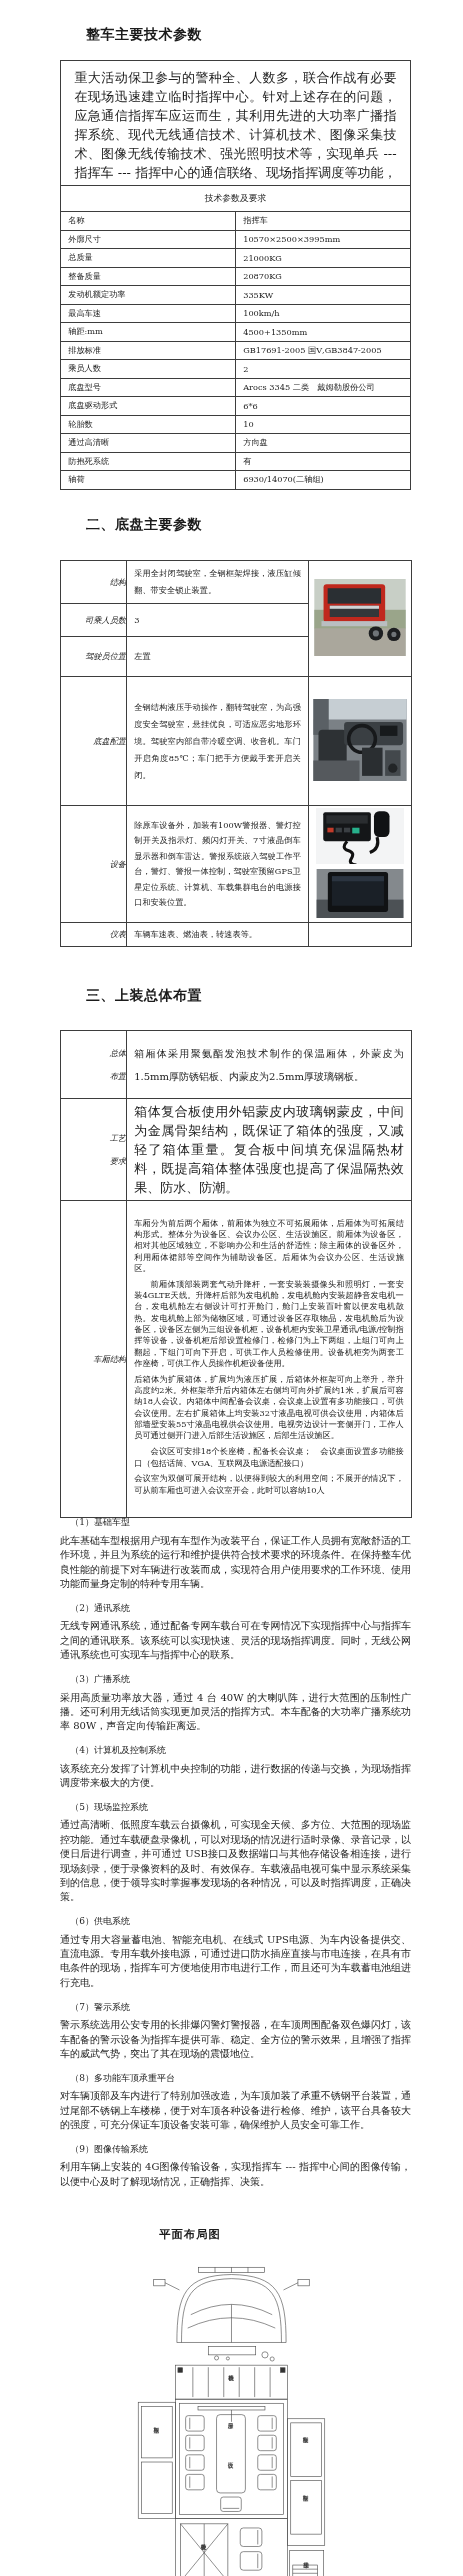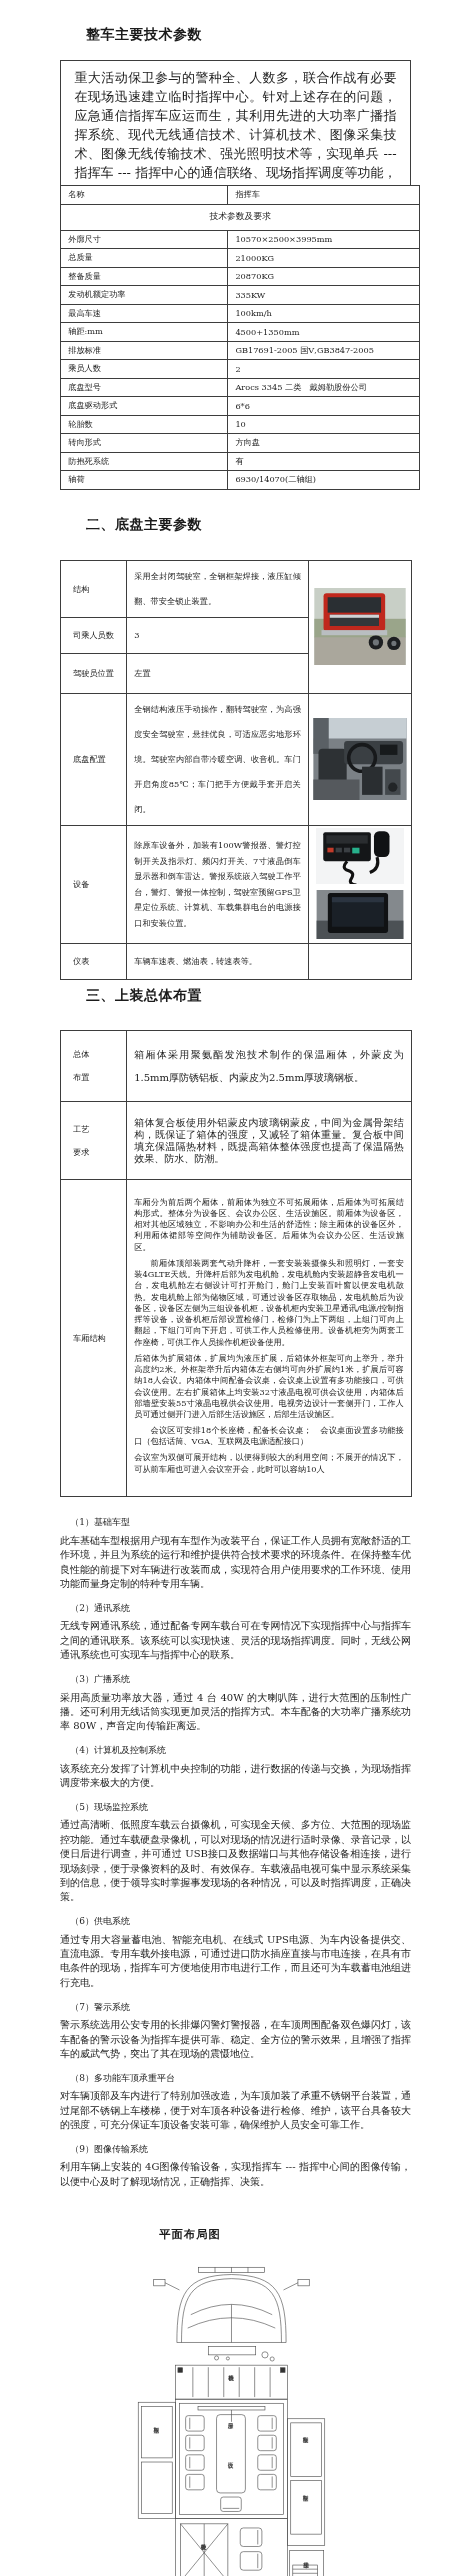--- a/index.html
+++ b/index.html
@@ -12,22 +12,22 @@
              text-align:justify;overflow:hidden;}
   .indent{text-indent:2em;}
   table.spec{position:absolute;left:60px;top:185px;width:351px;border-collapse:collapse;table-layout:fixed;}
   table.spec td,table.spec th{border:1px solid #3d3d3d;font-size:8.2px;font-weight:normal;
              padding:0 0 0 7.2px;text-align:left;overflow:hidden;}
   table.spec th{height:25px;text-align:center;padding:0;font-size:8.8px;}
   table.spec td{height:17.5px;}
   .c1{width:159px;} .c2{width:184px;}
   table.grid{border-collapse:collapse;table-layout:fixed;position:absolute;left:60px;width:351px;}
   table.grid td{border:1px solid #3d3d3d;font-size:8.2px;vertical-align:middle;overflow:hidden;}
-  td.lbl{text-align:left;padding:12px;}
-  td.val{padding:3.1px 7.2px;line-height:25px;text-align:justify;}
+  td.lbl{text-align:right;padding:0;font-style:italic;}
+  td.val{padding:3.1px 7.2px;line-height:17px;text-align:justify;}
   td.pic{text-align:center;vertical-align:middle;padding:2.1px;}
   .lbl-narrow{display:inline-block;width:2.4em;line-height:23px;}
   td.longcell{padding:4.1px 7.2px;font-size:7.7px;line-height:11.3px;text-align:justify;}
   td.longcell p{margin:0 0 4.6px 0;}
   .features{position:absolute;left:60px;top:1506px;width:351px;}
   .features h3{font-size:9px;font-weight:normal;margin:10.3px 0 4.6px 10.3px;}
   .features p{font-size:10px;line-height:14.4px;margin:0 0 3.1px 0;text-align:justify;}
   .planwrap{position:absolute;left:130px;top:2264px;width:204px;height:361px;}
   svg text{font-family:"DejaVu Serif","Liberation Serif",serif;}
   .vtext{writing-mode:vertical-rl;text-orientation:upright;}
@@ -39,27 +39,27 @@
 
   <div class="h-big" style="top:26px;">整车主要技术参数</div>
 
   <div class="intro-box">
     <span class="indent">重大活动保卫参与的警种全、人数多，联合作战有必要在现场迅速建立临时指挥中心。针对上述存在的问题，应急通信指挥车应运而生，其利用先进的大功率广播指挥系统、现代无线通信技术、计算机技术、图像采集技术、图像无线传输技术、强光照明技术等，实现单兵 --- 指挥车 --- 指挥中心的通信联络、现场指挥调度等功能，是公安、消防部门针对大型现场指挥、群众疏散、抢险救援、综合移动平台，是现代通信技术及其它高科技技术的综合运用。</span>
   </div>
 
   <table class="spec">
     <tbody>
         <tr>
+      <th colspan="2">技术参数及要求</th>
+    </tr>
+    <tr>
           <td class="c1">名称</td>
           <td class="c2">指挥车</td>
         </tr>
     <tr>
-      <th colspan="2">技术参数及要求</th>
-    </tr>
-    <tr>
           <td>外廓尺寸</td>
           <td>10570×2500×3995mm</td>
         </tr>
     <tr>
           <td>总质量</td>
           <td>21000KG</td>
         </tr>
     <tr>
           <td>整备质量</td>
           <td>20870KG</td>
@@ -90,21 +90,21 @@
         </tr>
     <tr>
           <td>底盘驱动形式</td>
           <td>6*6</td>
         </tr>
     <tr>
           <td>轮胎数</td>
           <td>10</td>
         </tr>
     <tr>
-          <td>转向形式</td>
+          <td>通过高清晰</td>
           <td>方向盘</td>
         </tr>
     <tr>
           <td>防抱死系统</td>
           <td>有</td>
         </tr>
     <tr>
           <td>轴荷</td>
           <td>6930/14070(二轴组)</td>
         </tr>
@@ -207,21 +207,21 @@
         <col style="width:66px">
         <col style="width:285px">
       </colgroup>
     <tbody>
         <tr style="height:68px">
       <td class="lbl"><span class="lbl-narrow">总体布置</span></td>
       <td class="val" style="line-height:23px;font-size:10px;"><span class="indent">箱厢体采用聚氨酯发泡技术制作的保温厢体，外蒙皮为1.5mm厚防锈铝板、内蒙皮为2.5mm厚玻璃钢板。</span></td>
     </tr>
     <tr style="height:78px">
       <td class="lbl"><span class="lbl-narrow">工艺要求</span></td>
-      <td class="val" style="line-height:12px;font-size:10px;">箱体复合板使用外铝蒙皮内玻璃钢蒙皮，中间为金属骨架结构，既保证了箱体的强度，又减轻了箱体重量。复合板中间填充保温隔热材料，既提高箱体整体强度也提高了保温隔热效果、防水、防潮。</td>
+      <td class="val" style="line-height:19px;font-size:13px;">箱体复合板使用外铝蒙皮内玻璃钢蒙皮，中间为金属骨架结构，既保证了箱体的强度，又减轻了箱体重量。复合板中间填充保温隔热材料，既提高箱体整体强度也提高了保温隔热效果、防水、防潮。</td>
     </tr>
     <tr style="height:317px">
       <td class="lbl">车厢结构</td>
       <td class="longcell">
         <p>车厢分为前后两个厢体，前厢体为独立不可拓展厢体，后厢体为可拓展结构形式。整体分为设备区、会议办公区、生活设施区。前厢体为设备区，相对其他区域独立，不影响办公和生活的舒适性；除主厢体的设备区外，利用厢体裙部等空间作为辅助设备区。后厢体为会议办公区、生活设施区。</p>
         <p class="indent">前厢体顶部装两套气动升降杆，一套安装装摄像头和照明灯，一套安装4GLTE天线。升降杆后部为发电机舱，发电机舱内安装超静音发电机一台，发电机舱左右侧设计可打开舱门，舱门上安装百叶窗以便发电机散热。发电机舱上部为储物区域，可通过设备区存取物品，发电机舱后为设备区，设备区左侧为三组设备机柜，设备机柜内安装卫星通讯/电源/控制指挥等设备，设备机柜后部设置检修门，检修门为上下两组，上组门可向上翻起，下组门可向下开启，可供工作人员检修使用。设备机柜旁为两套工作座椅，可供工作人员操作机柜设备使用。</p>
         <p>后箱体为扩展箱体，扩展均为液压扩展，后箱体外框架可向上举升，举升高度约2米。外框架举升后内箱体左右侧均可向外扩展约1米，扩展后可容纳18人会议。内箱体中间配备会议桌，会议桌上设置有多功能接口，可供会议使用。左右扩展箱体上均安装32寸液晶电视可供会议使用，内箱体后部墙壁安装55寸液晶电视供会议使用。电视旁边设计一套侧开门，工作人员可通过侧开门进入后部生活设施区，后部生活设施区。</p>
         <p class="indent">会议区可安排18个长座椅，配备长会议桌；　会议桌面设置多功能接口（包括话筒、VGA、互联网及电源适配接口）</p>
         <p>会议室为双侧可展开结构，以便得到较大的利用空间；不展开的情况下，可从前车厢也可进入会议室开会，此时可以容纳10人</p>
       </td>

